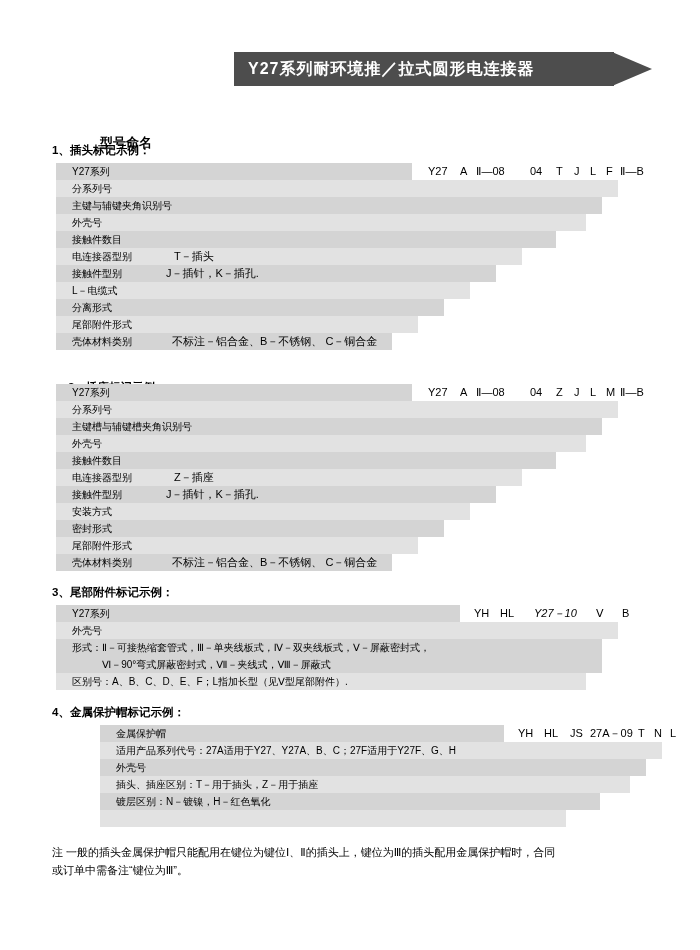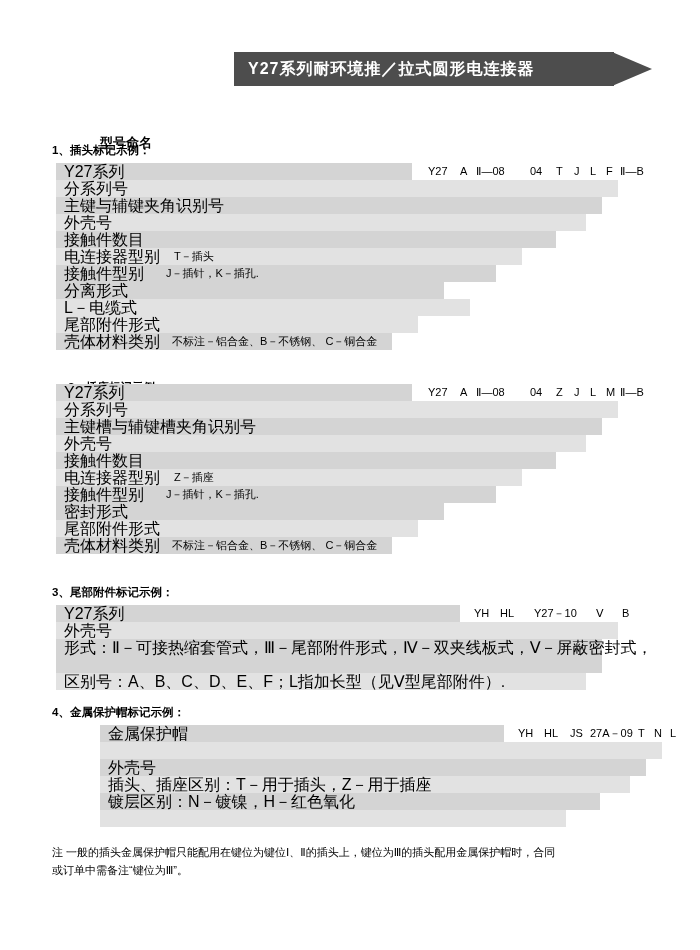--- a/index.html
+++ b/index.html
@@ -92,23 +92,23 @@
     box-sizing: border-box;
   }
   .bar.light {
     background: #e2e2e2;
   }
   .bar.white {
     background: #ffffff;
   }
   .row-label {
     position: absolute;
-    left: 8px;
+    left: 16px;
     top: 1px;
-    font-size: 16px;
+    font-size: 10px;
     white-space: nowrap;
     color: #000;
     line-height: 15px;
   }
   .row-label2 {
     position: absolute;
     top: 1px;
     font-size: 11px;
     white-space: nowrap;
     color: #000;
@@ -180,26 +180,26 @@
       <div class="bar light" style="width:466px;"></div>
       <div class="row-label">电连接器型别</div>
       <div class="row-label2" style="left:118px;">T－插头</div>
     </div>
     <div class="row">
       <div class="bar" style="width:440px;"></div>
       <div class="row-label">接触件型别</div>
       <div class="row-label2" style="left:110px;">J－插针，K－插孔.</div>
     </div>
     <div class="row">
+      <div class="bar light" style="width:414px;"></div>
+      <div class="row-label">L－电缆式</div>
+    </div>
+    <div class="row">
       <div class="bar" style="width:388px;"></div>
       <div class="row-label">分离形式</div>
-    </div>
-    <div class="row">
-      <div class="bar light" style="width:414px;"></div>
-      <div class="row-label">L－电缆式</div>
     </div>
     <div class="row">
       <div class="bar light" style="width:362px;"></div>
       <div class="row-label">尾部附件形式</div>
     </div>
     <div class="row">
       <div class="bar" style="width:336px;"></div>
       <div class="row-label">壳体材料类别</div>
       <div class="row-label2" style="left:116px;">不标注－铝合金、B－不锈钢、 C－铜合金</div>
     </div>
@@ -242,20 +242,24 @@
       <div class="bar light" style="width:466px;"></div>
       <div class="row-label">电连接器型别</div>
       <div class="row-label2" style="left:118px;">Z－插座</div>
     </div>
     <div class="row">
       <div class="bar" style="width:440px;"></div>
       <div class="row-label">接触件型别</div>
       <div class="row-label2" style="left:110px;">J－插针，K－插孔.</div>
     </div>
     <div class="row">
+      <div class="bar light" style="width:414px;"></div>
+      <div class="row-label">安装方式</div>
+    </div>
+    <div class="row">
       <div class="bar" style="width:388px;"></div>
       <div class="row-label">密封形式</div>
     </div>
     <div class="row">
       <div class="bar light" style="width:362px;"></div>
       <div class="row-label">尾部附件形式</div>
     </div>
     <div class="row">
       <div class="bar" style="width:336px;"></div>
       <div class="row-label">壳体材料类别</div>
@@ -265,34 +269,35 @@
 
   <div class="sub-title" style="left:52px; top:585px;">3、尾部附件标记示例：</div>
 
   <div class="diagram" style="top:605px; width:590px;">
     <div class="row">
       <div class="bar" style="width:578px;"></div>
       <div class="bar white" style="left:404px; width:174px;"></div>
       <div class="row-label">Y27系列</div>
       <div class="code-cell" style="left:418px;">YH</div>
       <div class="code-cell" style="left:444px;">HL</div>
-      <div class="code-cell" style="left:478px;">Y27－10</div>
+      <div class="code-cell" style="left:478px;font-style:italic;">Y27－10</div>
       <div class="code-cell" style="left:540px;">Ⅴ</div>
       <div class="code-cell" style="left:566px;">B</div>
     </div>
     <div class="row">
       <div class="bar light" style="width:562px;"></div>
       <div class="row-label">外壳号</div>
     </div>
     <div class="row">
       <div class="bar" style="width:546px;"></div>
-      <div class="row-label">形式：Ⅱ－可接热缩套管式，Ⅲ－尾部附件形式，Ⅳ－双夹线板式，Ⅴ－屏蔽密封式，</div>
-    </div>
-    <div class="row">
-      <div class="bar" style="width:546px;"></div>
+      <div class="row-label">形式：Ⅱ－可接热缩套管式，Ⅲ－单夹线板式，Ⅳ－双夹线板式，Ⅴ－屏蔽密封式，</div>
+    </div>
+    <div class="row">
+      <div class="bar" style="width:546px;"></div>
+      <div class="row-label">　　　Ⅵ－90°弯式屏蔽密封式，Ⅶ－夹线式，Ⅷ－屏蔽式</div>
     </div>
     <div class="row">
       <div class="bar light" style="width:530px;"></div>
       <div class="row-label">区别号：A、B、C、D、E、F；L指加长型（见Ⅴ型尾部附件）.</div>
     </div>
   </div>
 
   <div class="sub-title" style="left:52px; top:705px;">4、金属保护帽标记示例：</div>
 
   <div class="diagram" style="top:725px; width:590px;margin-left:44px;">
@@ -303,20 +308,21 @@
       <div class="code-cell" style="left:418px;">YH</div>
       <div class="code-cell" style="left:444px;">HL</div>
       <div class="code-cell" style="left:470px;">JS</div>
       <div class="code-cell" style="left:490px;">27A－09</div>
       <div class="code-cell" style="left:538px;">T</div>
       <div class="code-cell" style="left:554px;">N</div>
       <div class="code-cell" style="left:570px;">L</div>
     </div>
     <div class="row">
       <div class="bar light" style="width:562px;"></div>
+      <div class="row-label">适用产品系列代号：27A适用于Y27、Y27A、B、C；27F适用于Y27F、G、H</div>
     </div>
     <div class="row">
       <div class="bar" style="width:546px;"></div>
       <div class="row-label">外壳号</div>
     </div>
     <div class="row">
       <div class="bar light" style="width:530px;"></div>
       <div class="row-label">插头、插座区别：T－用于插头，Z－用于插座</div>
     </div>
     <div class="row">

